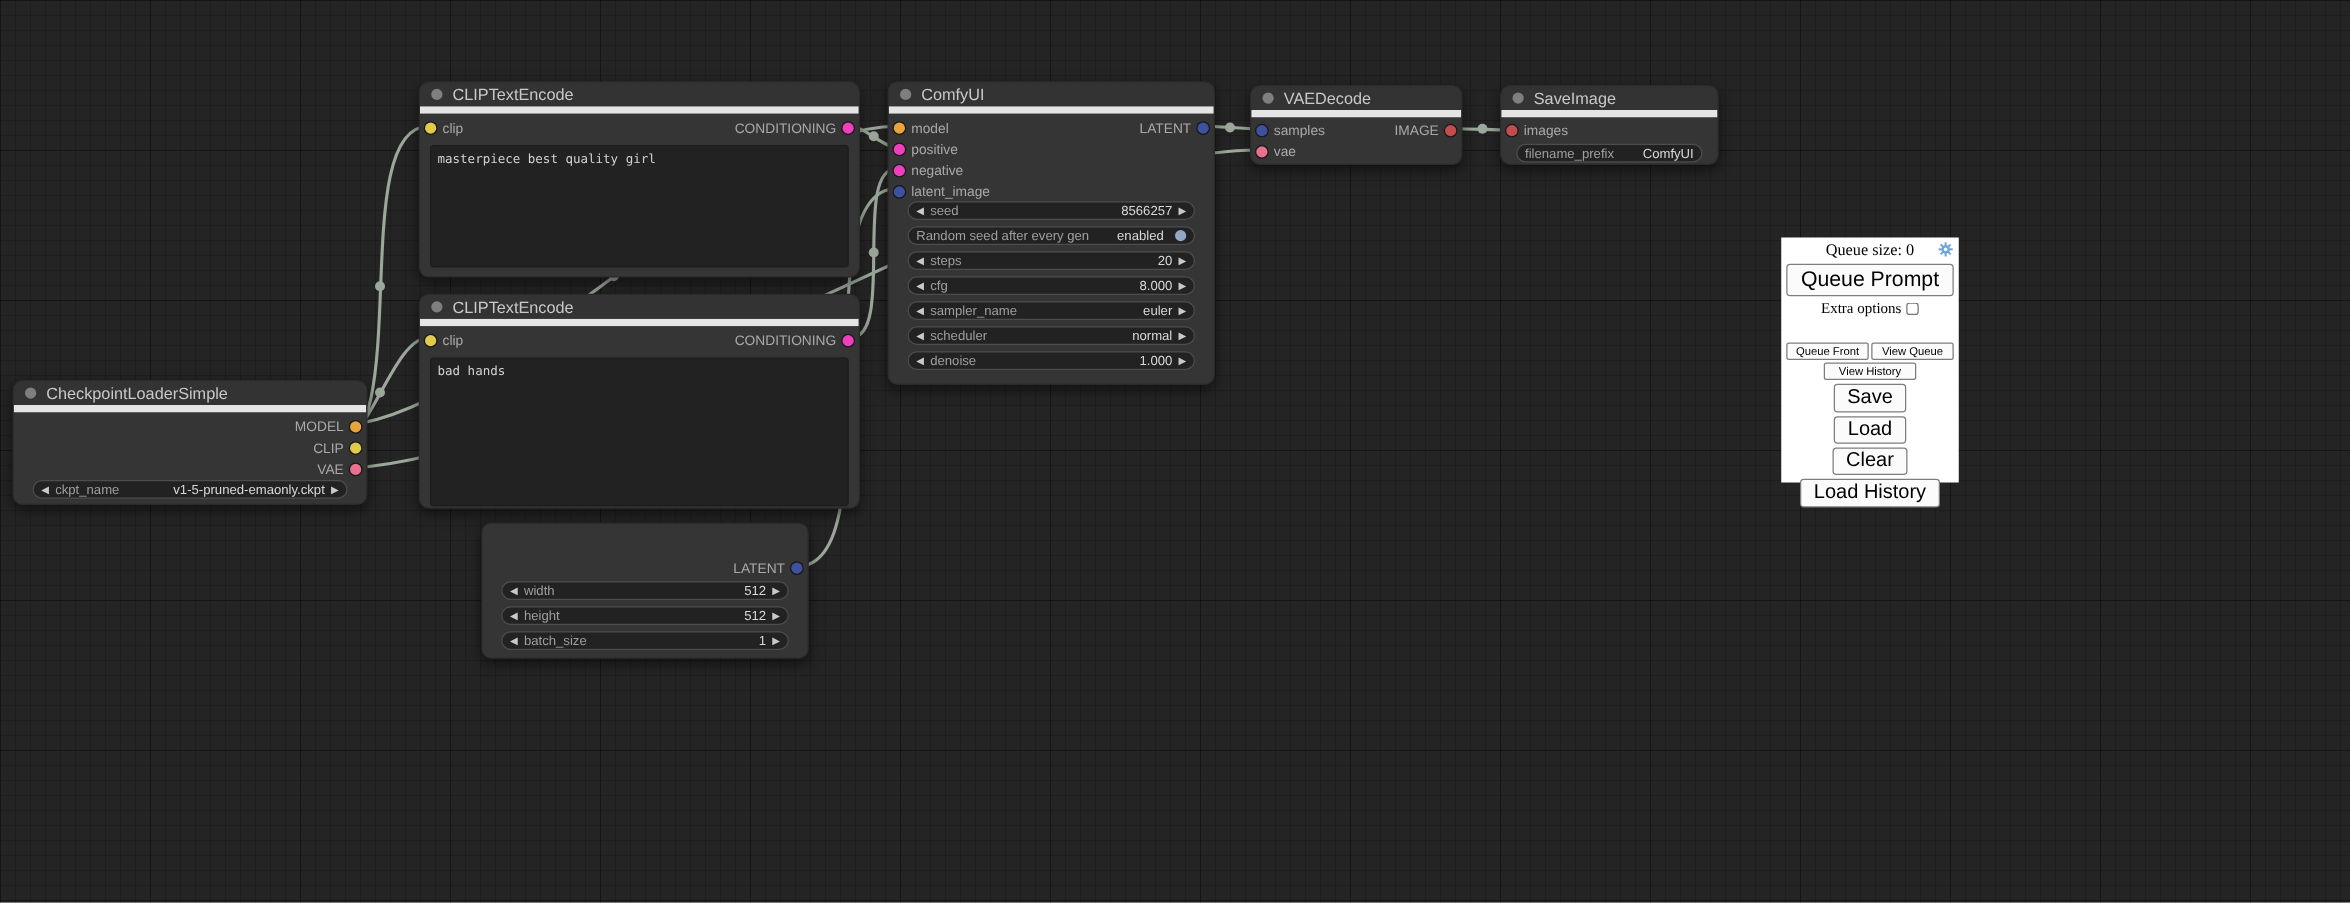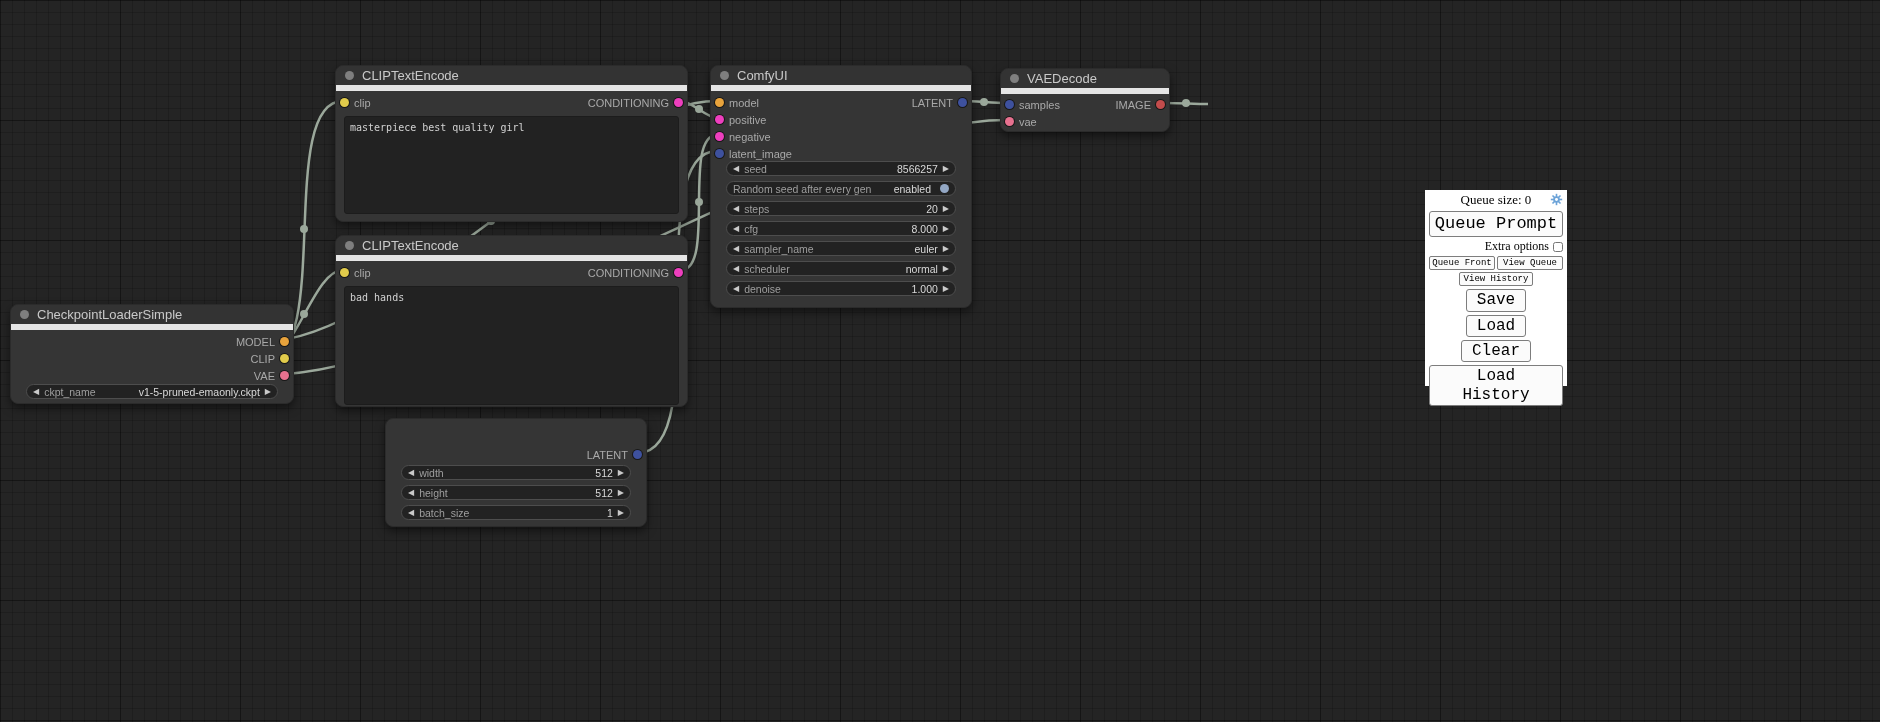--- a/index.html
+++ b/index.html
@@ -74,27 +74,27 @@
     background:#ffffff; color:#000; padding:2px 4px 4px;
     font-family:"Liberation Serif",serif; text-align:center;
   }
   #menu .hdr{ position:relative; font-size:13px; height:16px; line-height:16px; }
   #menu .gear{ position:absolute; right:0; top:1px; width:13px; height:13px; }
   .gear g{ fill:var(--c-gear,#6CA3D8); }
   .gear .gear-hole{ fill:#ffffff; }
   .btn{
     display:block; margin:3px auto; background:#fbfbfb;
     border:1px solid #7d7d7d; border-radius:3px; color:#000;
-    font-family:Liberation Mono, monospace; cursor:pointer; line-height:1.15;
+    font-family:Liberation Sans, sans-serif; cursor:pointer; line-height:1.15;
   }
   .btn-queue{ width:134px; font-size:17px; padding:2px 0; }
   .extra{ font-size:12px; height:14px; display:flex; align-items:center;
-    justify-content:flex-end; gap:4px; }
+    justify-content:center; gap:4px; }
   .extra input{ width:10px; height:10px; margin:0; }
-  .btn-row{ display:flex; gap:2px; margin:2px 0 0; }
+  .btn-row{ display:flex; gap:2px; margin:20px 0 0; }
   .btn-sm{ flex:1; font-size:9px; padding:1px 0; margin:0; border-radius:2px; }
   .btn-vh{ font-size:9px; width:74px; padding:1px 0; margin:2px auto; border-radius:2px; }
   .btn-med{ font-size:16px; padding:1px 10px; }
 </style>
 </head>
 <body>
 
 <div id="canvas">
 
   <svg id="links" width="1880" height="722" viewBox="0 0 1880 722">
@@ -269,20 +269,35 @@
       <span class="gap"></span>
       <span class="dot d-image"></span>
     </div>
     <div class="slot-row" style="top:44px">
       <span class="dot d-vae"></span>
       <span class="gap"></span>
       <span class="lbl">vae</span>
     </div>
   </div>
 
+  <div class="node" style="left:1200px;top:68px;width:175px;height:64px">
+    <div class="node-title">
+      <span class="collapse-dot"></span>
+      <span class="title-text">SaveImage</span>
+    </div>
+    <div class="slot-row" style="top:27px">
+      <span class="dot d-image"></span>
+      <span class="gap"></span>
+      <span class="lbl">images</span>
+    </div>
+    <div class="widget" style="top:46px;left:12px;right:12px">
+      <span class="w-label">filename_prefix</span>
+      <span class="w-value">ComfyUI</span>
+    </div>
+  </div>
 
   <div class="node" style="left:385px;top:418px;width:262px;height:109px">
     <div class="slot-row" style="top:27px">
       <span class="sp"></span>
       <span class="lbl">LATENT</span>
       <span class="gap"></span>
       <span class="dot d-latent"></span>
     </div>
     <div class="widget" style="top:46px">
       <span class="arrow">◀</span>

